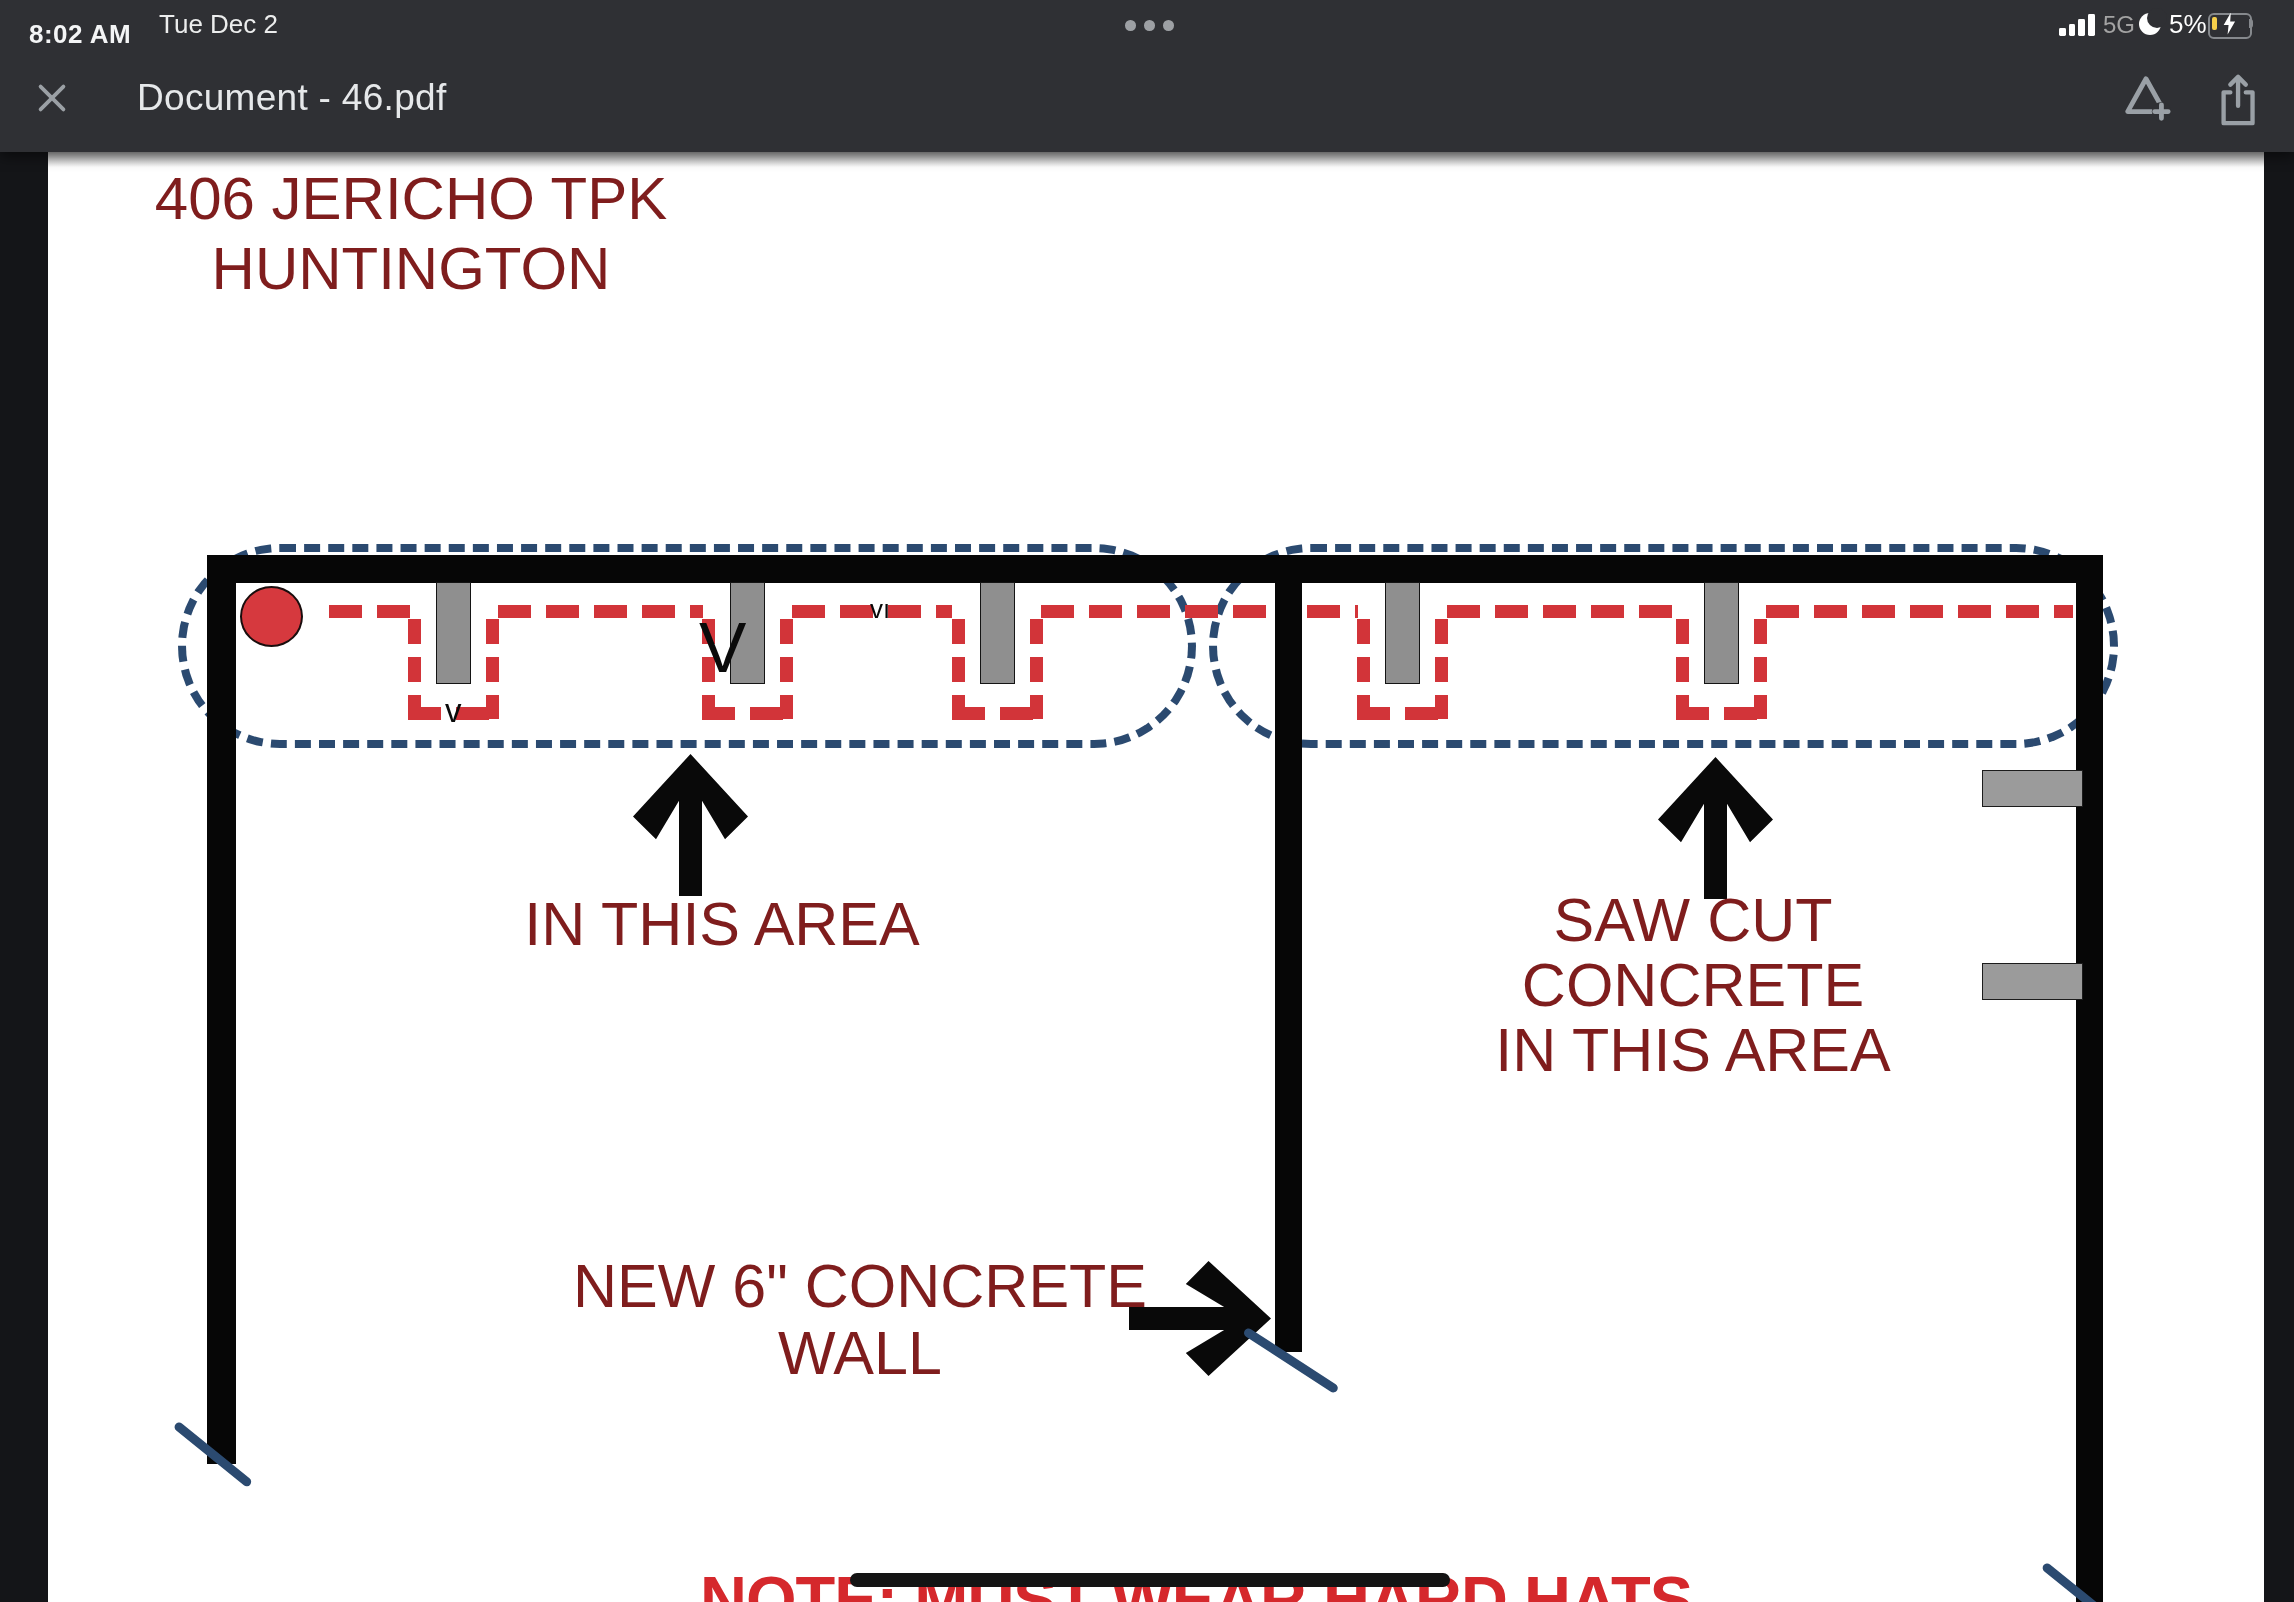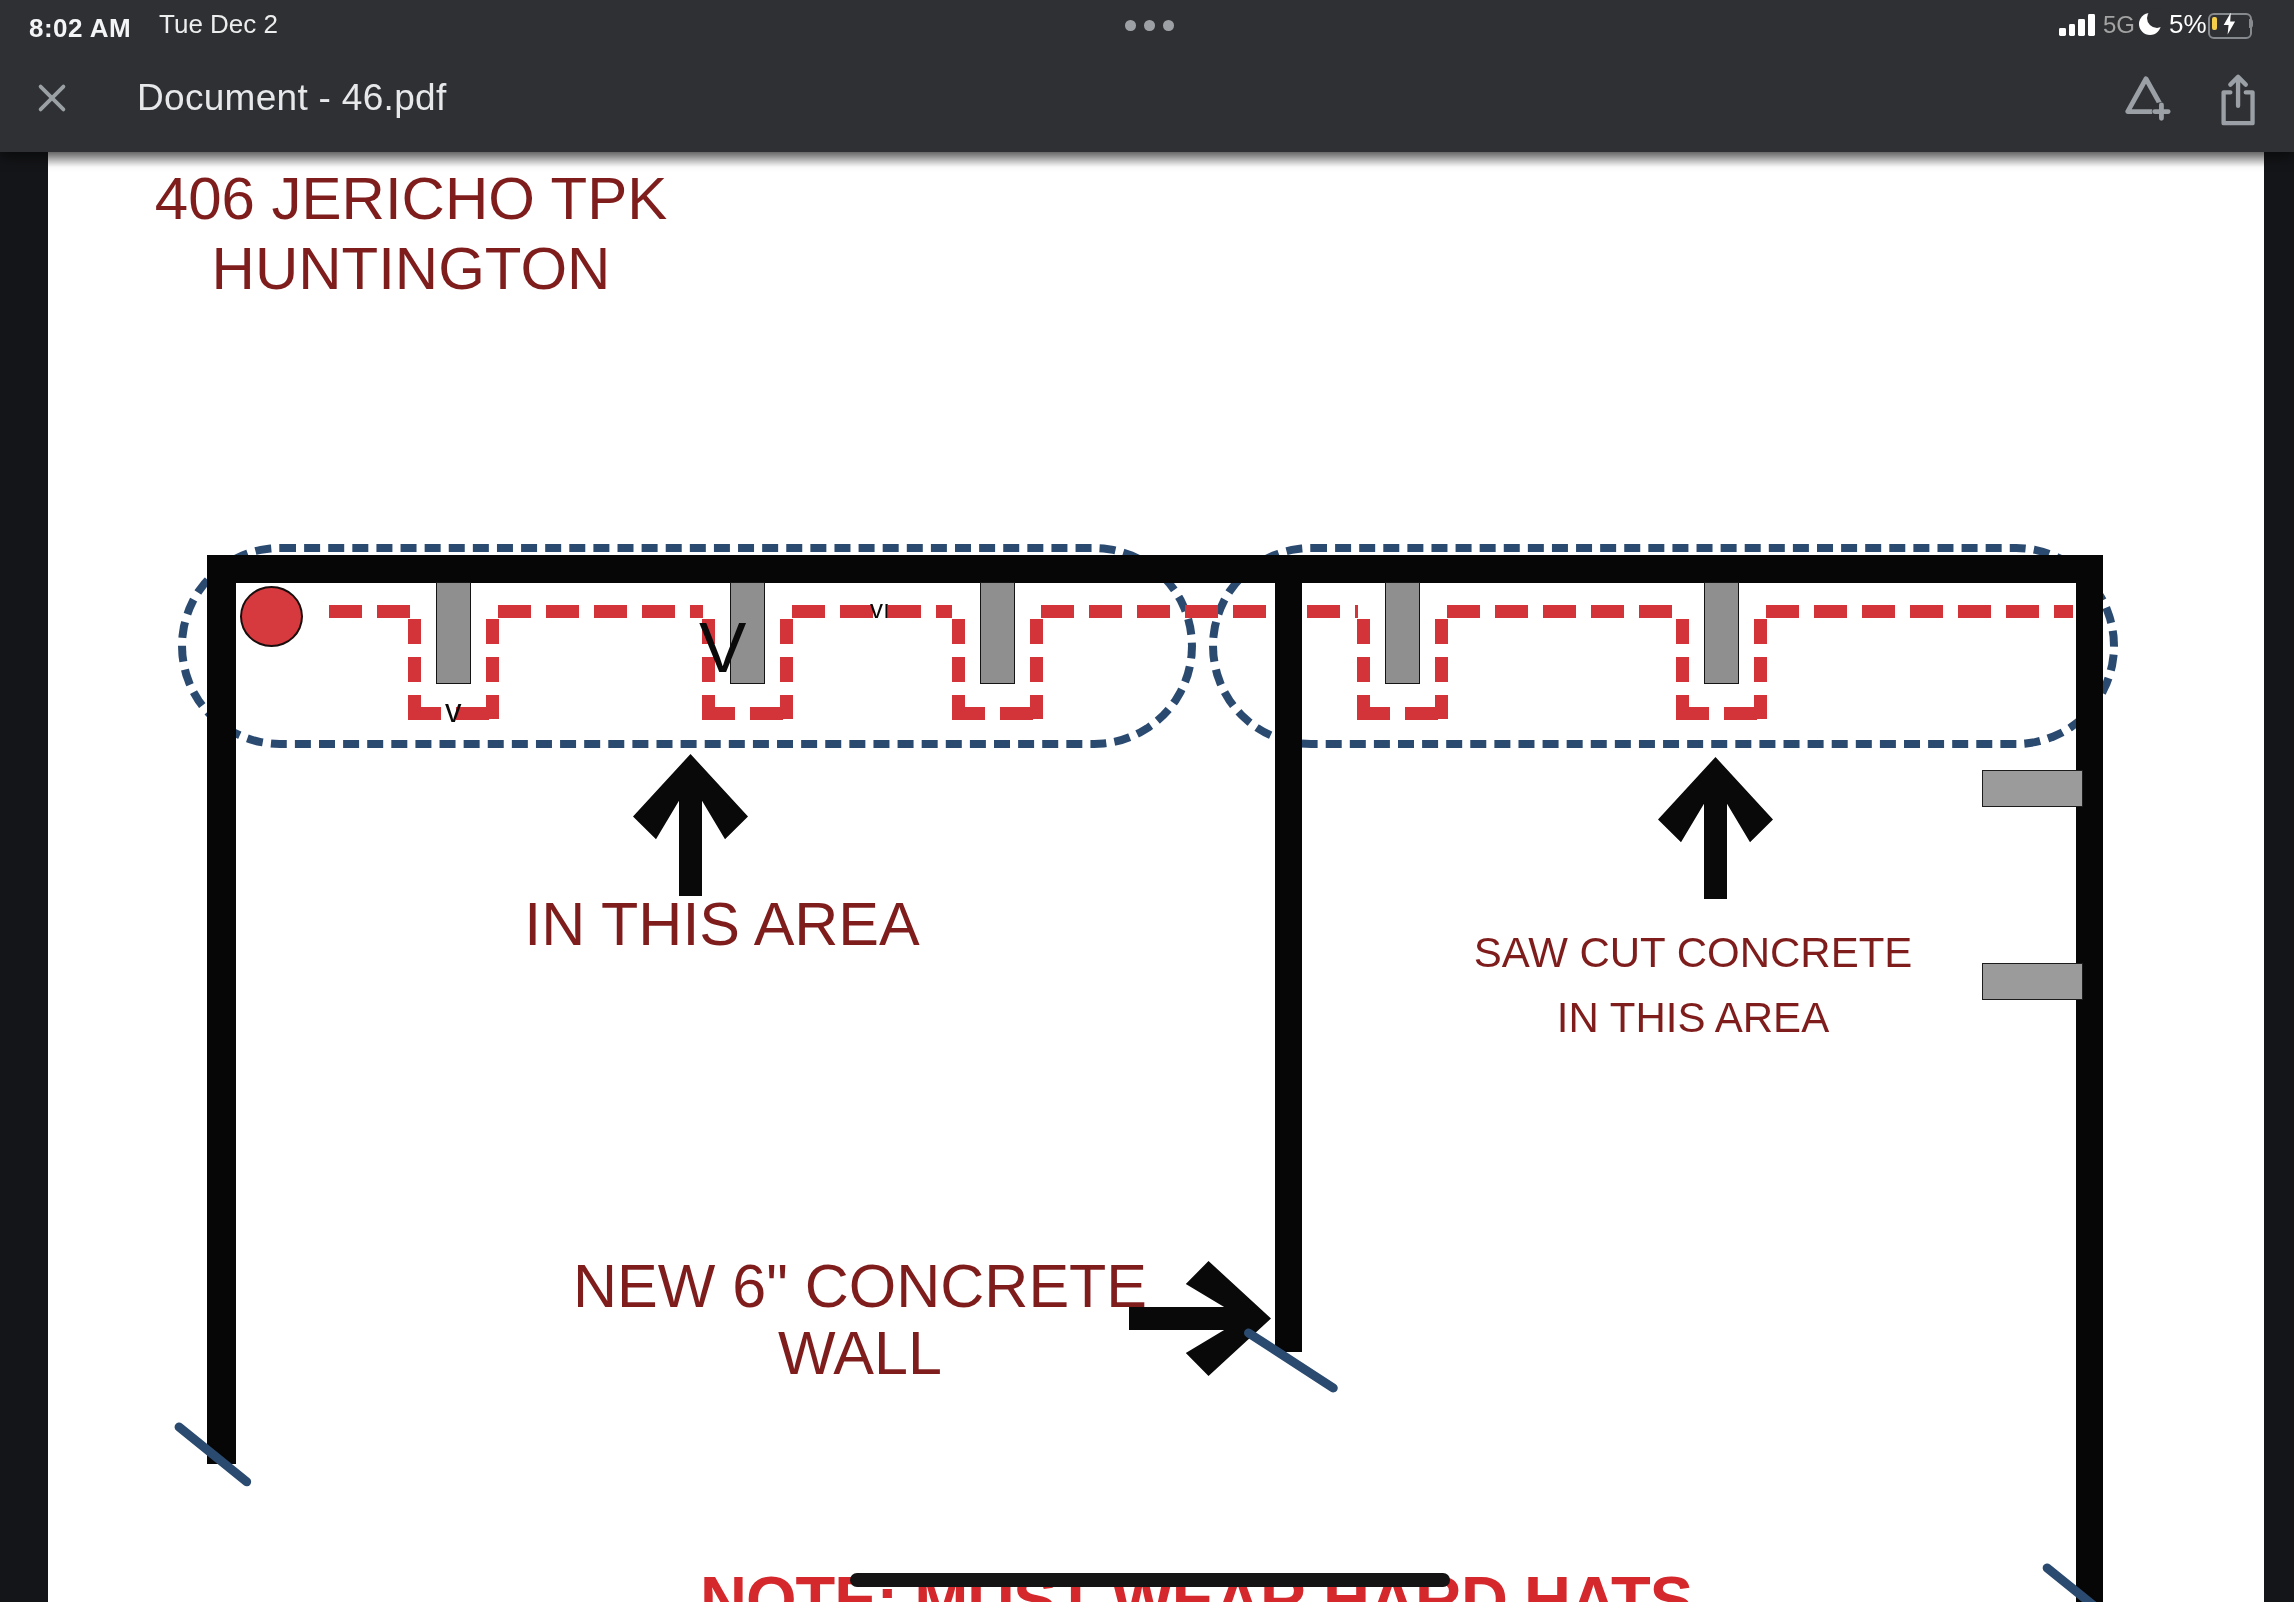--- a/index.html
+++ b/index.html
@@ -1,21 +1,21 @@
 <!DOCTYPE html>
 <html><head>
 <meta charset="utf-8">
 <style>
   html,body{margin:0;padding:0;background:#17181b;}
   .screen{position:relative;width:2294px;height:1602px;overflow:hidden;
           font-family:"Liberation Sans",sans-serif;background:#17181b;}
   
   .topbar{position:absolute;left:0;top:0;width:2294px;height:152px;background:#2f3034;
           box-shadow:0 4.8px 13.4px rgba(0,0,0,.55);z-index:5;}
-  .time{position:absolute;left:29px;top:13px;font-size:26px;font-weight:700;color:#f4f5f6;letter-spacing:0.5px;}
+  .time{position:absolute;left:29px;top:19px;font-size:26px;font-weight:700;color:#f4f5f6;letter-spacing:0.5px;}
   .date{position:absolute;left:159px;top:8.6px;font-size:26px;font-weight:400;color:#eceded;}
   .dots{position:absolute;left:1125px;top:20px;display:flex;gap:8.6px;}
   .dots span{width:10.6px;height:10.6px;border-radius:50%;background:#9da0a4;display:block;}
   .sigbars{position:absolute;left:2059px;top:14.4px;width:37px;height:22px;}
   .sigbars i{position:absolute;bottom:0;width:6.7px;background:#fff;border-radius:1.4px;display:block;}
   .fiveg{position:absolute;left:2103px;top:10.6px;font-size:24px;color:#a3a3a3;font-weight:500;}
   .moon{position:absolute;left:2139px;top:12.5px;width:22px;height:22px;}
   .moon .m1{position:absolute;left:0;top:0;width:22px;height:22px;border-radius:50%;background:#fff;}
   .moon .m2{position:absolute;left:7.7px;top:-4.8px;width:20px;height:20px;border-radius:50%;background:#2f3034;}
   .batpct{position:absolute;left:2169px;top:8.6px;font-size:26px;color:#fdfdfd;}
@@ -171,21 +171,21 @@
     <div class="mark" style="left:651px;top:455px;font-size:71px;">V</div>
     <div class="mark" style="left:822px;top:442px;font-size:26px;">vı</div>
 
     <div class="uparrow" style="left:585px;top:602px;"></div>
     <div class="uparrow" style="left:1610px;top:605px;"></div>
     <div class="rightarrow" style="left:1081px;top:1109px;"></div>
 
     <div class="lbl" style="left:386px;top:740px;width:576px;font-size:61px;line-height:65px;">
       <div>IN THIS AREA</div>
     </div>
-    <div class="lbl" style="left:1357px;top:768px;width:576px;font-size:42px;line-height:65px;">
+    <div class="lbl" style="left:1357px;top:736px;width:576px;font-size:61px;line-height:65px;">
       <div>SAW CUT CONCRETE</div>
       <div>IN THIS AREA</div>
     </div>
     <div class="lbl" style="left:524px;top:1101px;width:576px;font-size:61px;line-height:67px;">
       <div>NEW 6" CONCRETE</div>
       <div>WALL</div>
     </div>
 
     <div class="tick" style="left:117px;top:1298px;width:96px;transform:rotate(39deg);"></div>
     <div class="tick" style="left:1188px;top:1204px;width:110px;transform:rotate(33deg);"></div>

